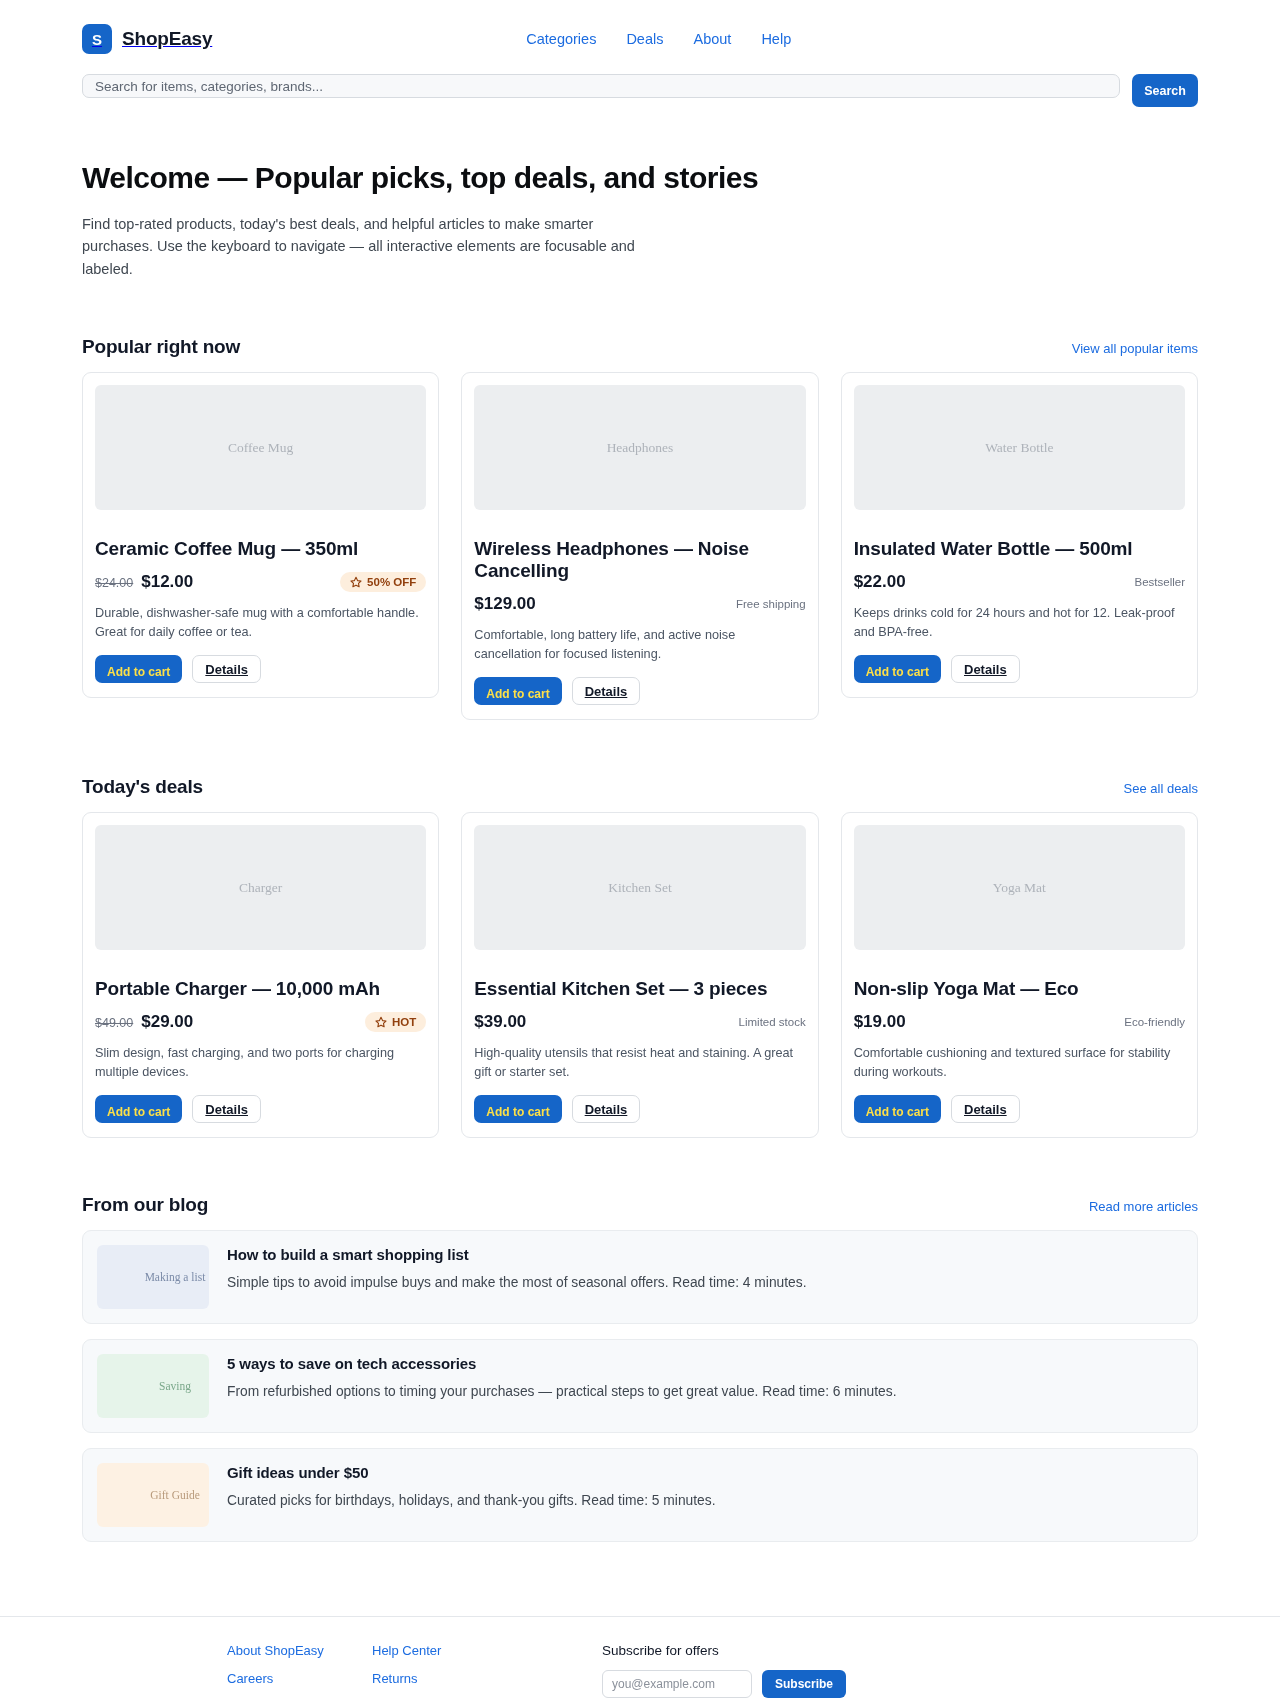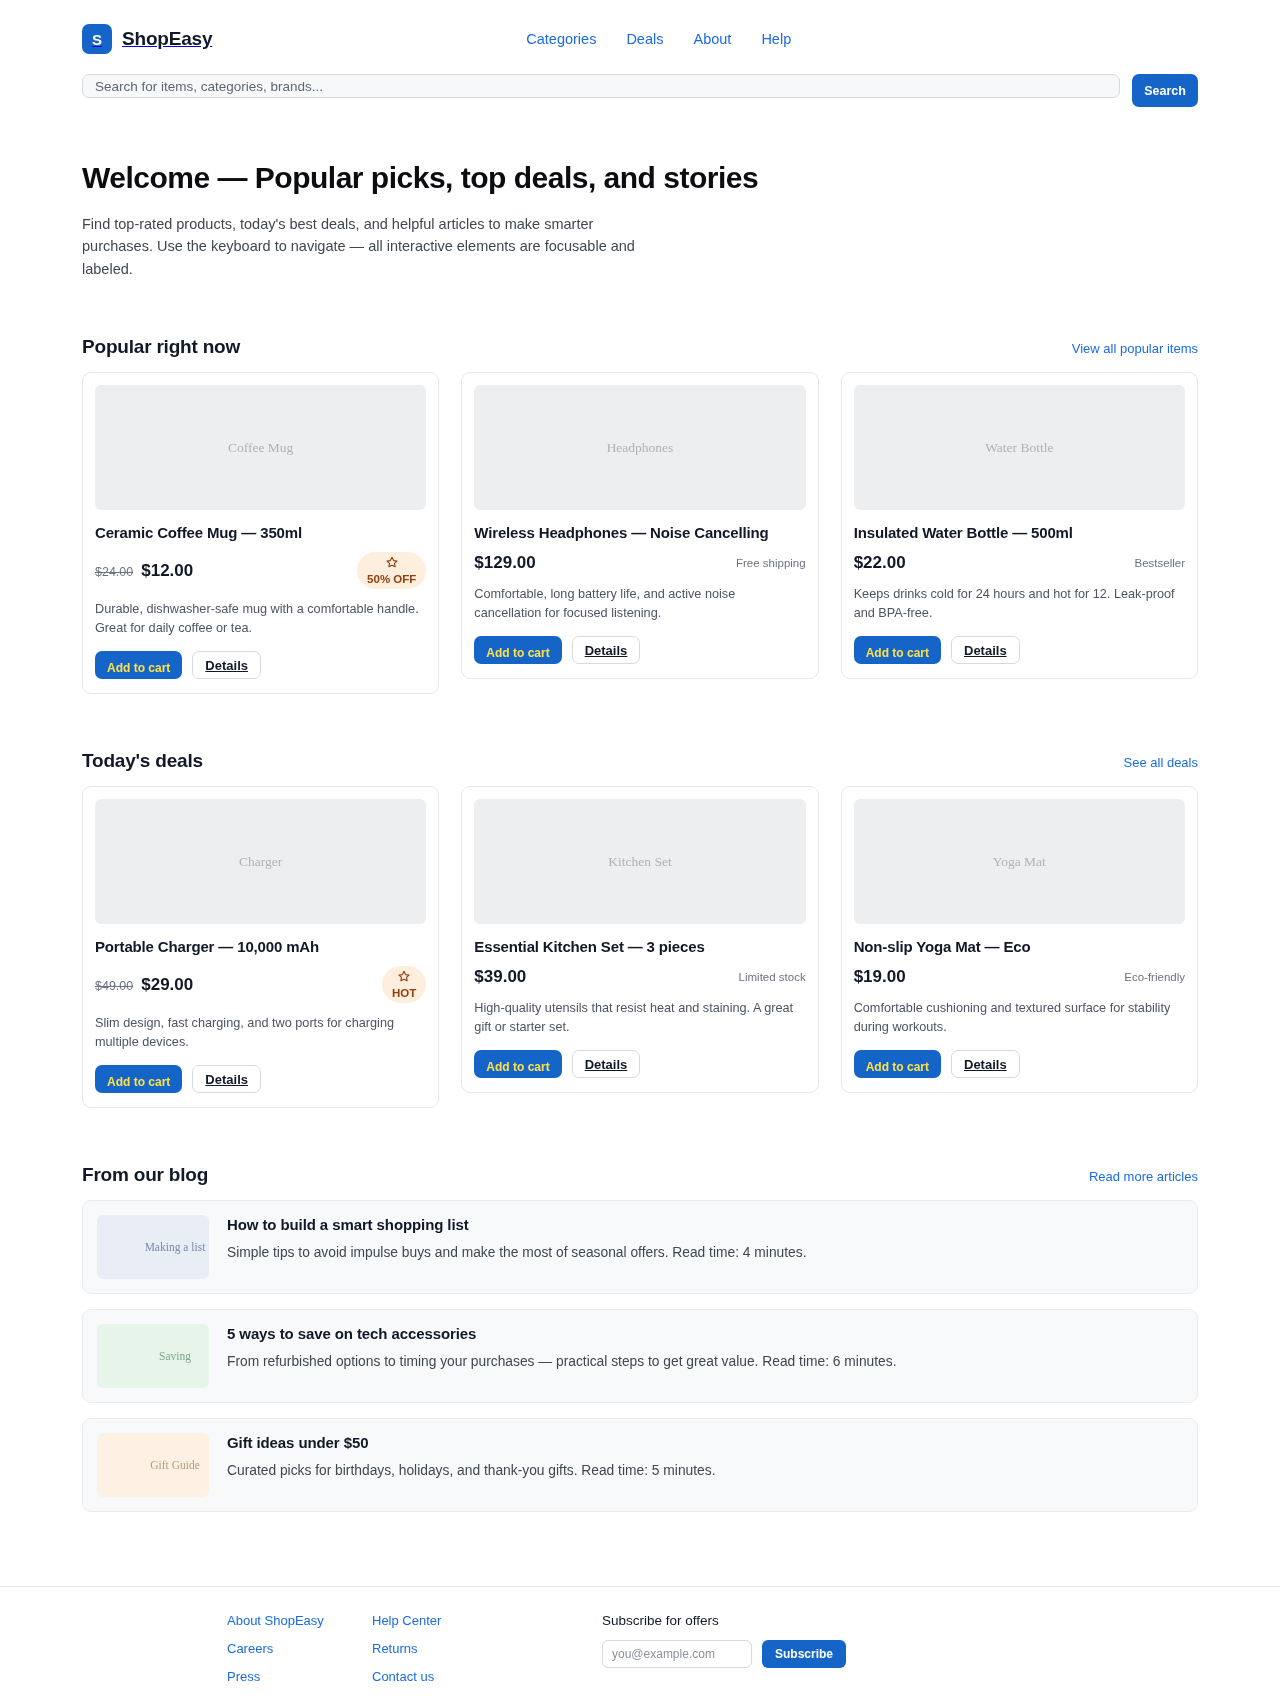--- a/index.html
+++ b/index.html
@@ -90,38 +90,38 @@
     border: 1px solid #e4e7eb; border-radius: 9px;
     background: #fff; padding: 12px 12px 14px;
   }
   .thumb {
     height: 125px; border-radius: 6px; background: #eceef0;
     display: flex; align-items: center; justify-content: center;
     font-family: "Liberation Serif", serif;
     font-size: 13.5px; color: #aeb3ba;
   }
   .card h3 {
-    margin: 14px 0 0; font-size: 15px; font-weight: 700;
+    margin: 28px 0 0; font-size: 19px; font-weight: 700;
     color: #111827; letter-spacing: -0.15px;
   }
   .price-row {
     display: flex; align-items: center; justify-content: space-between;
     margin-top: 11px; min-height: 22px;
   }
   .price-left { display: flex; align-items: baseline; gap: 8px; }
   .price-old {
     font-size: 12.5px; color: #6b7280; text-decoration: line-through;
   }
   .price-now { font-size: 17px; font-weight: 700; color: #111827; }
   .meta-note { font-size: 11.5px; color: #6b7280; }
   .badge {
     display: inline-flex; align-items: center; gap: 5px;
     background: #fdeedd; color: #92400e;
     border-radius: 999px; padding: 4px 10px;
-    font-size: 11.5px; font-weight: 700; white-space: nowrap; flex-direction: column;
+    font-size: 11.5px; font-weight: 700; white-space: nowrap;
   }
   .badge svg { display: block; }
   .card p.desc {
     margin: 11px 0 0; font-size: 12.7px; line-height: 1.45; color: #4b5563;
   }
   .actions { display: flex; align-items: center; gap: 10px; margin-top: 14px; }
   .btn-primary {
     background: #1565c8; color: #fde047; border: none; border-radius: 7px;
     padding: 10px 12px; height: 28px; font-size: 12px; font-weight: 700;
     font-family: inherit; cursor: pointer;

